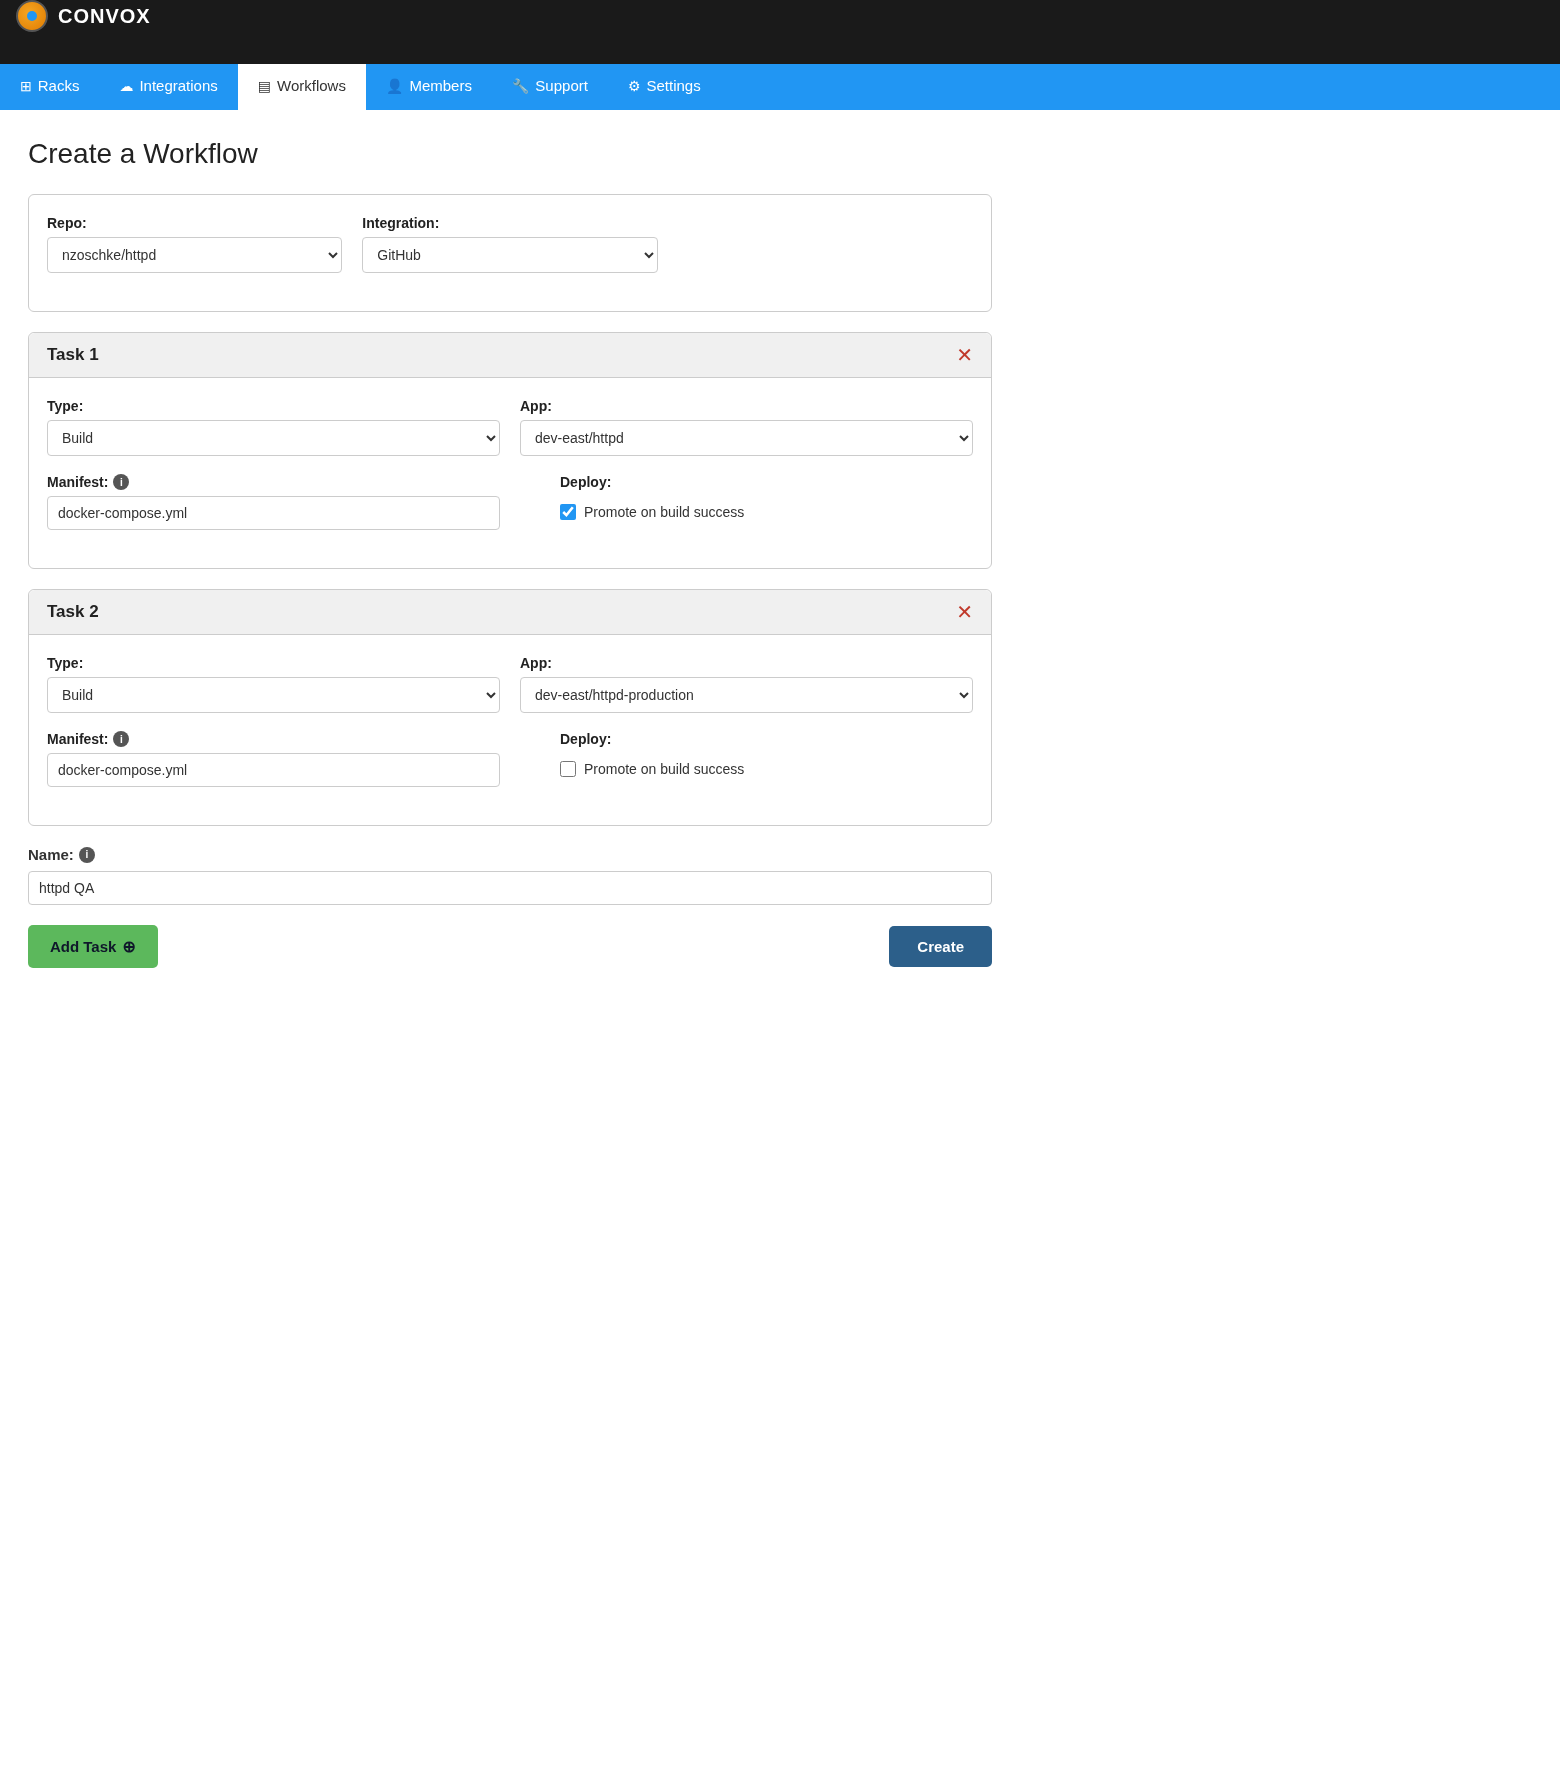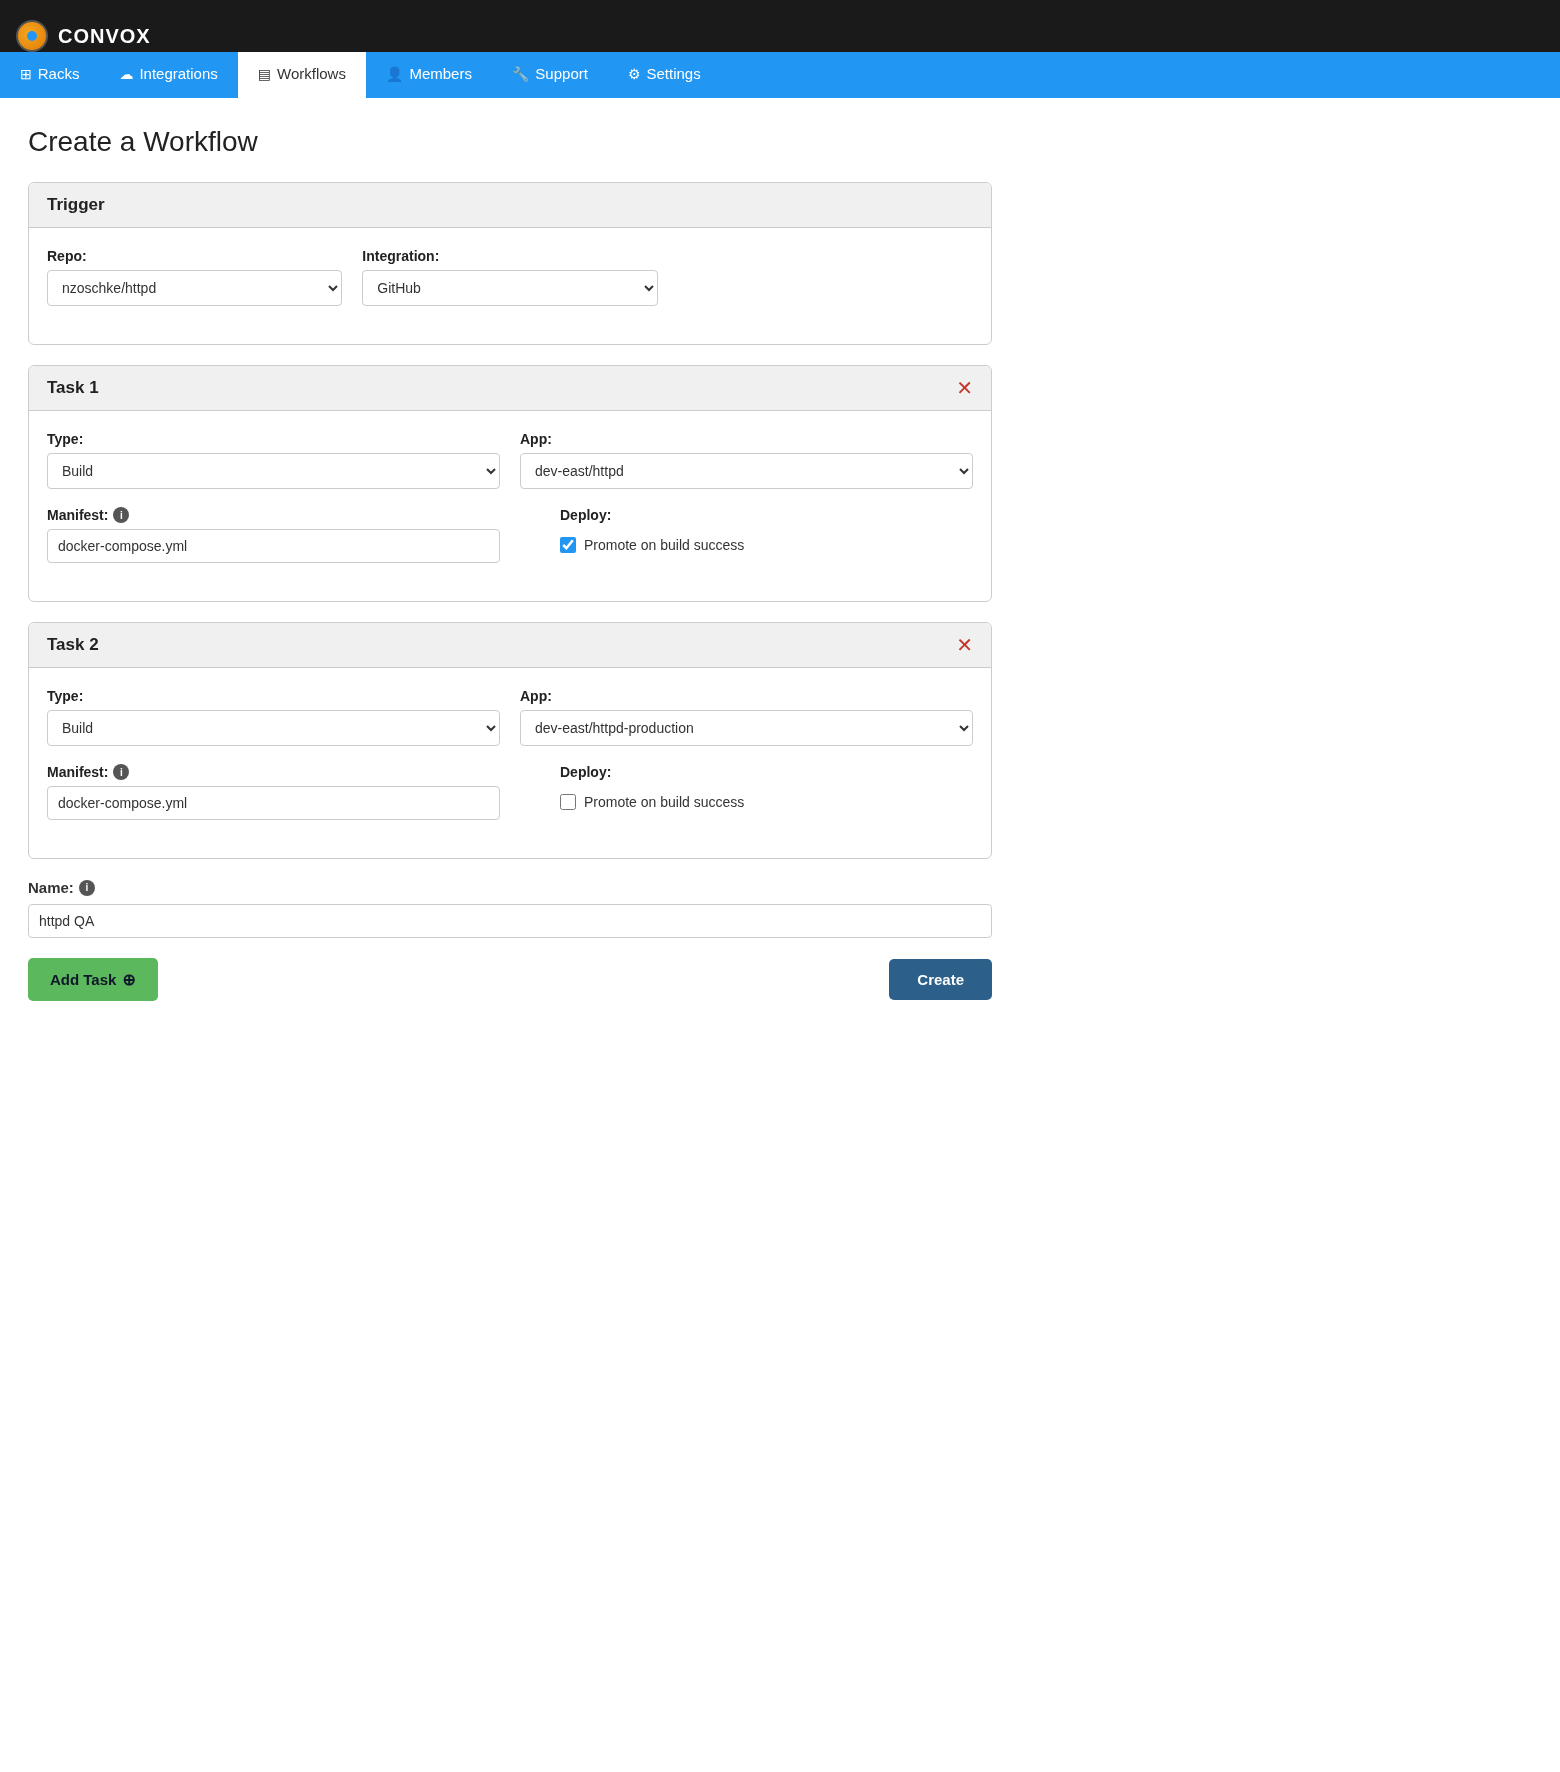--- a/index.html
+++ b/index.html
@@ -2,23 +2,23 @@
 <html><head>
   <meta charset="utf-8">
   <style>
     * { box-sizing: border-box; margin: 0; padding: 0; }
     body { font-family: -apple-system, BlinkMacSystemFont, 'Segoe UI', Arial, sans-serif; background: #fff; color: #333; }
 
     
     .top-bar {
       background: #1a1a1a;
       display: flex;
-      align-items: flex-end;
+      align-items: flex-start;
       padding: 0 16px;
-      height: 52px;
+      height: 64px;
     }
     .logo {
       display: flex;
       align-items: center;
       gap: 10px;
     }
     .logo-icon {
       width: 32px;
       height: 32px;
       border-radius: 50%;
@@ -250,23 +250,20 @@
   <a class="nav-item">
     <span class="nav-icon">⚙</span>
     <span>Settings</span>
   </a>
 </nav>
 
 <div class="main">
   <h1 class="page-title">Create a Workflow</h1>
 
   <div class="section">
-    <div class="section-header">
-      <span class="section-title">Trigger</span>
-    </div>
     <div class="section-body">
       <div class="form-row form-row-3">
         <div class="form-group">
           <label class="form-label">Repo:</label>
           <select>
             <option>nzoschke/httpd</option>
           </select>
         </div>
         <div class="form-group">
           <label class="form-label">Integration:</label>

